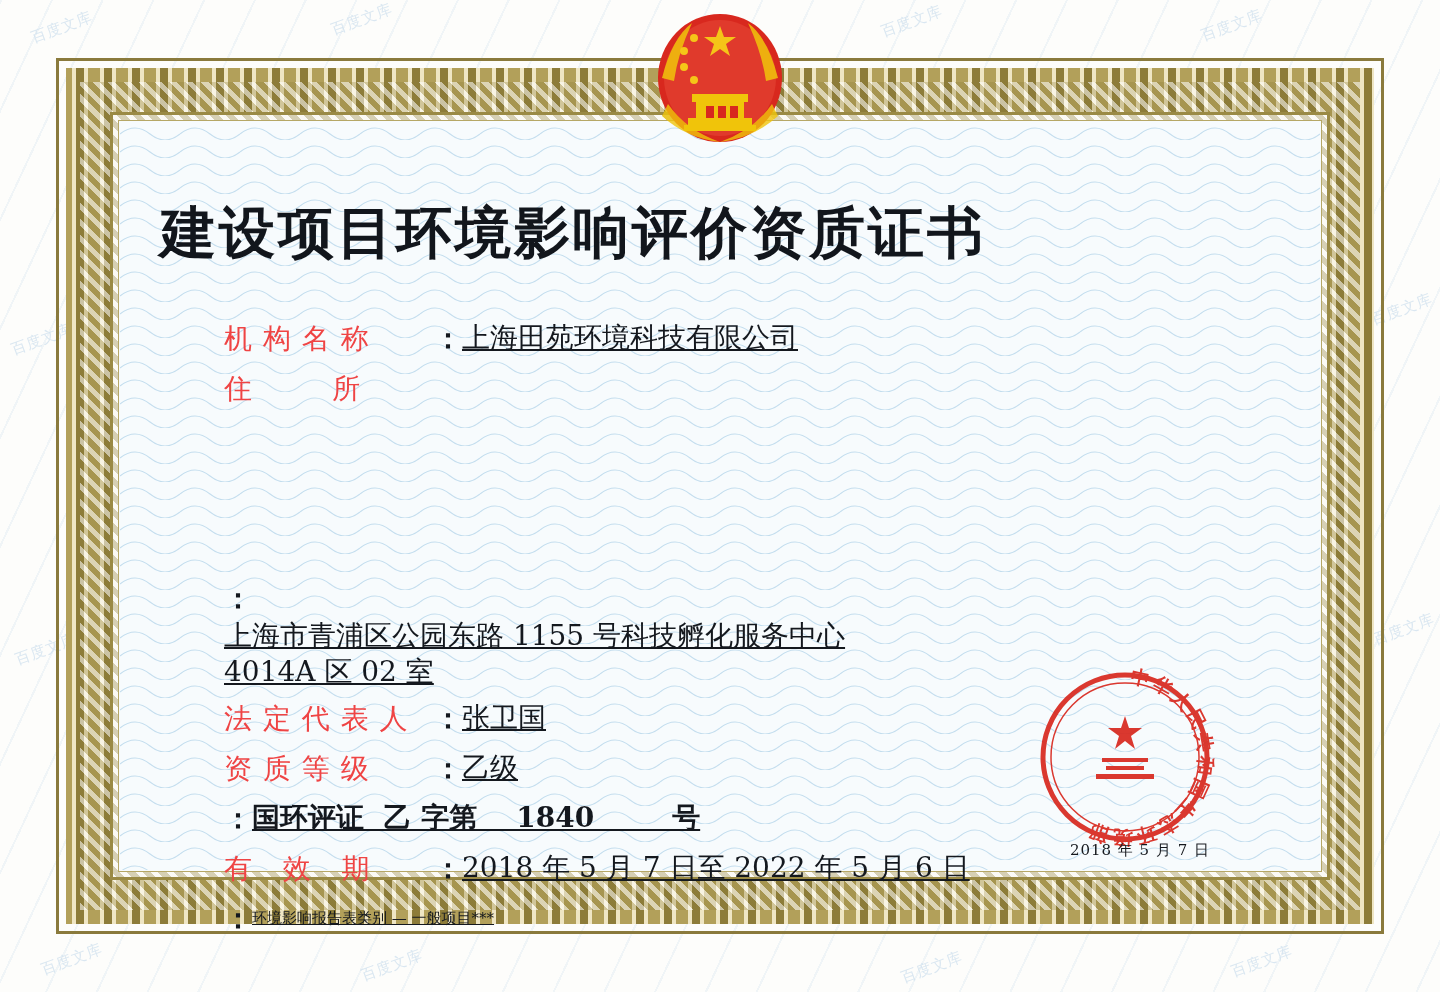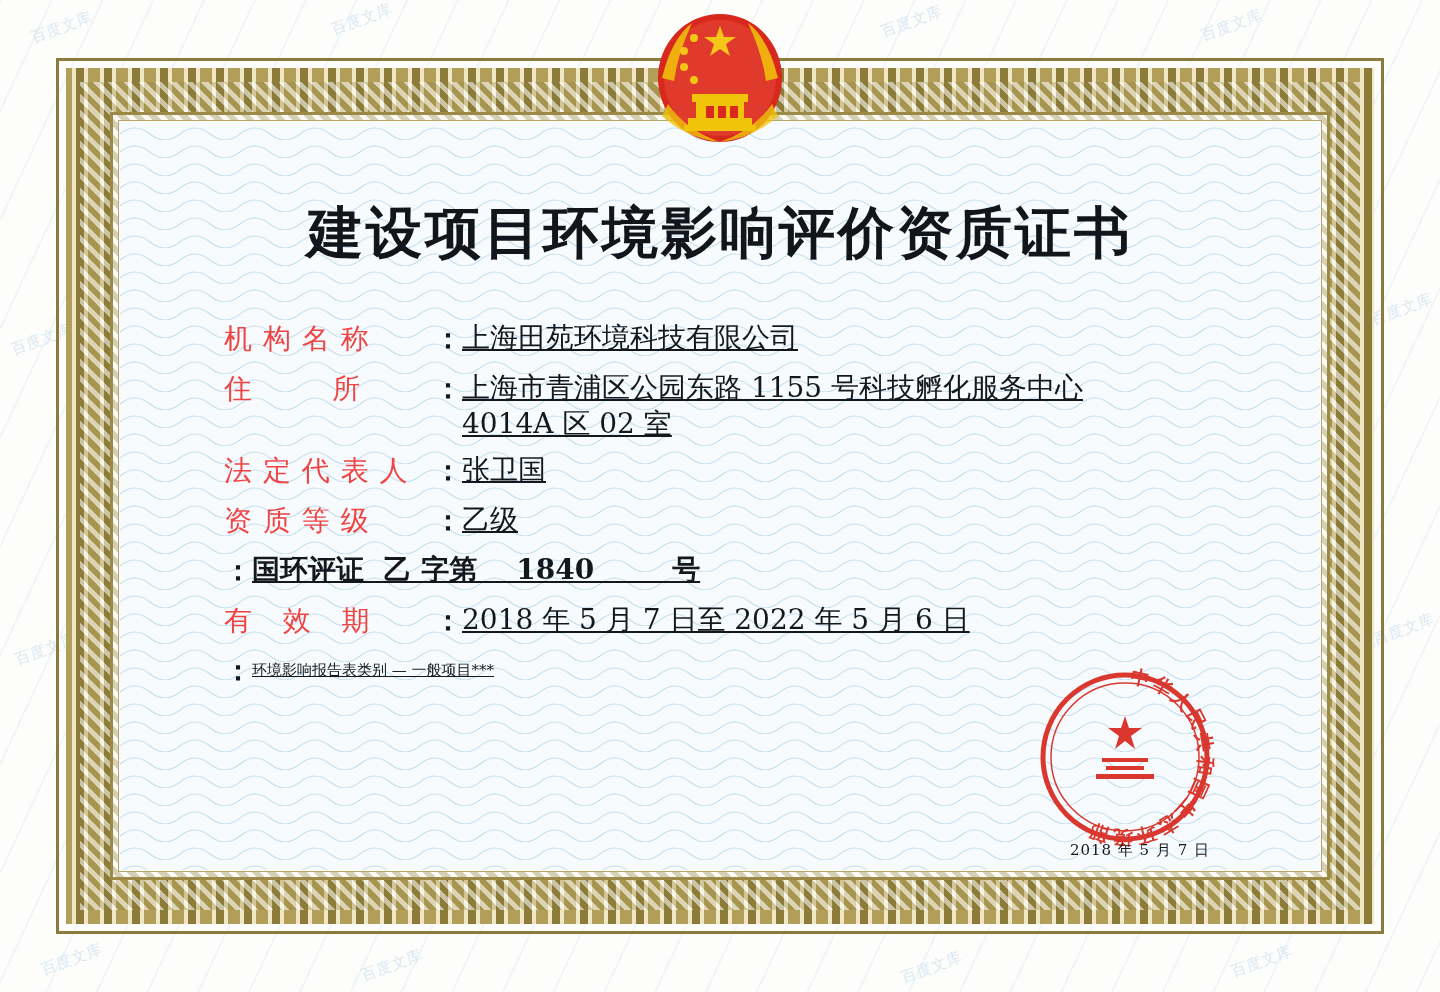--- a/index.html
+++ b/index.html
@@ -136,21 +136,20 @@
   
   .content {
     position: absolute;
     left: 160px;
     right: 160px;
     top: 180px;
     bottom: 140px;
     z-index: 4;
   }
   .title {
-    text-align: center;
     font-size: 56px;
     font-weight: bold;
     letter-spacing: 3px;
     color: #12161c;
     margin-top: 16px;
     font-family: "DejaVu Serif", "Liberation Serif", serif;
   }
 
   .fields {
     margin-top: 48px;
@@ -178,21 +177,21 @@
   }
   .field-value {
     font-size: 28px;
     color: #14181e;
     line-height: 1.28;
     font-family: "DejaVu Serif", "Liberation Serif", serif;
     text-decoration: underline;
   }
   .field-value.bold { font-weight: bold; }
   .field-value.small { font-size: 15px; padding-top: 9px; }
-  .field-row.tall { margin-bottom: 10px; }
+  .field-row.tall { margin-bottom: 10px; flex-direction: column; }
 
   
   .seal {
     position: absolute;
     right: 220px;
     bottom: 140px;
     width: 190px;
     height: 190px;
     z-index: 6;
     opacity: .92;

